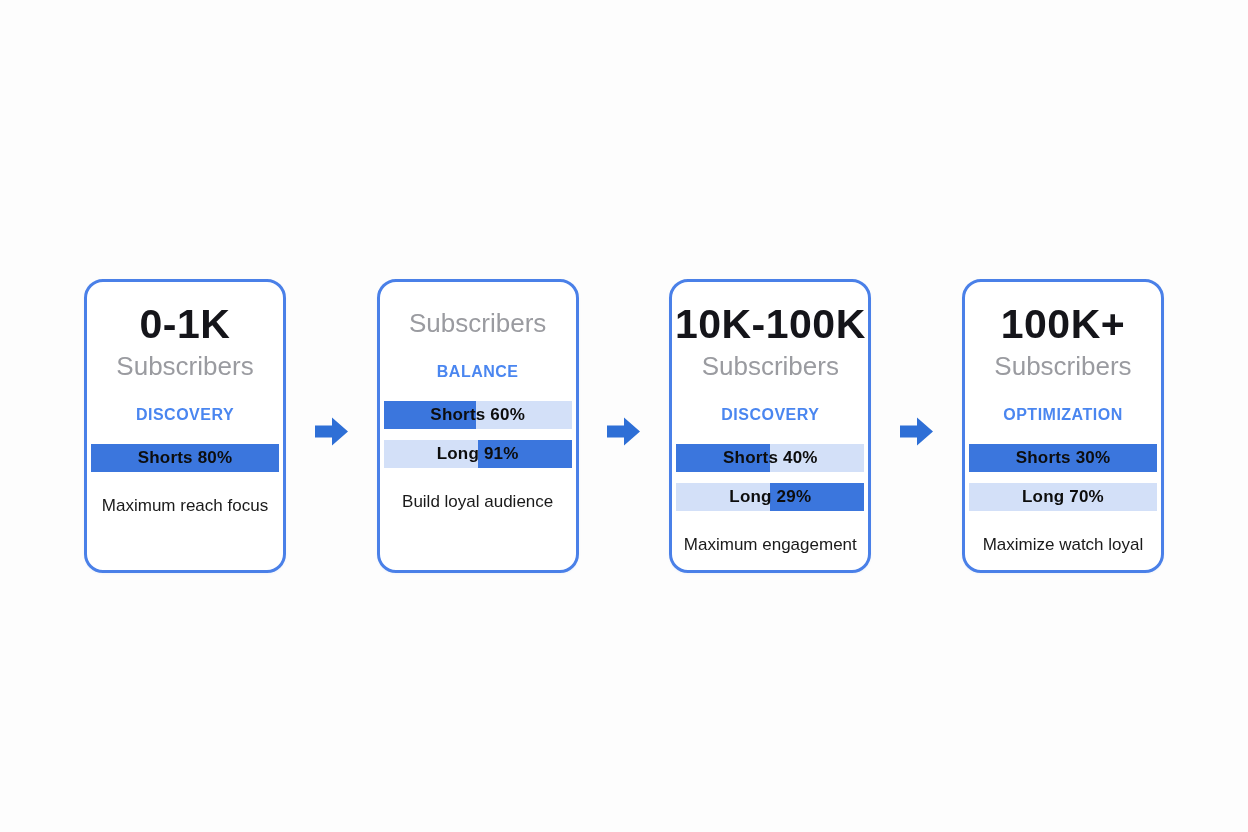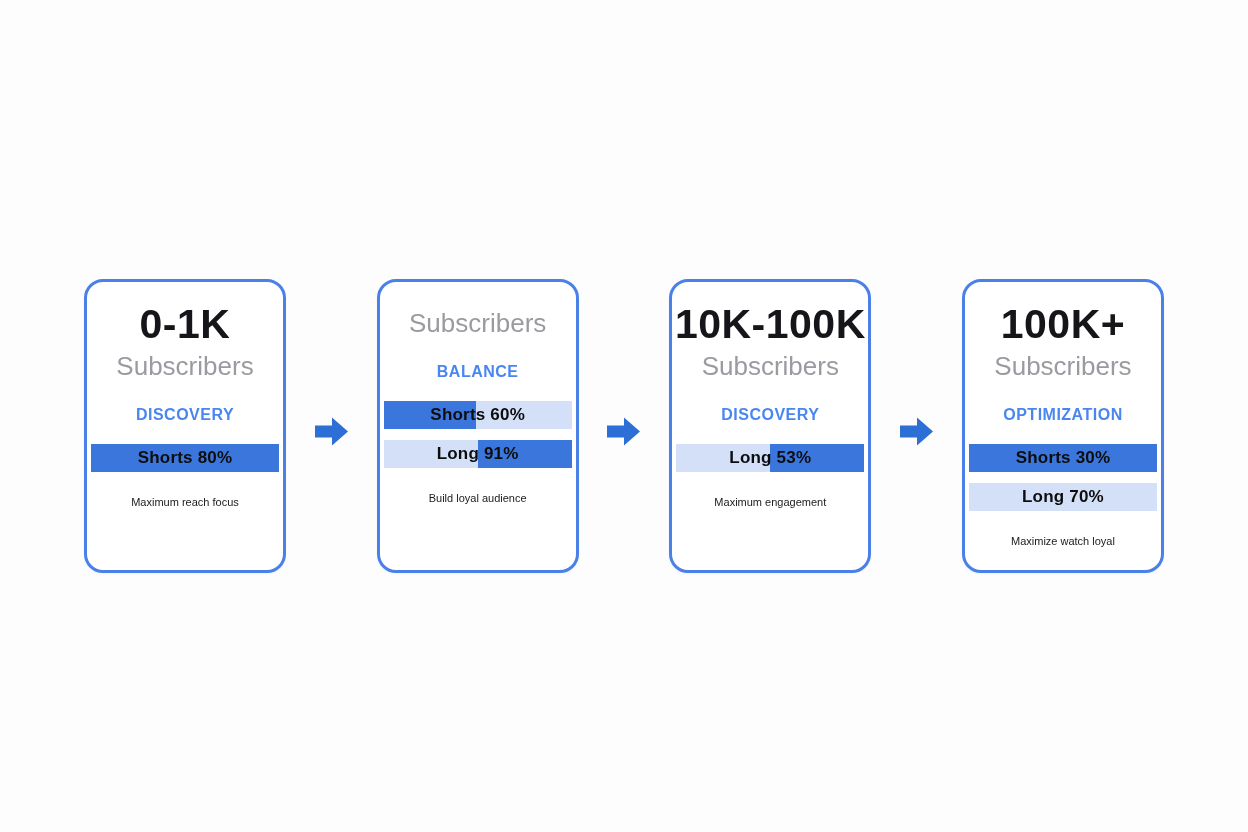--- a/index.html
+++ b/index.html
@@ -61,21 +61,21 @@
     position:absolute; top:0; bottom:0; width:0;
     background:var(--bar-dark);
   }
   .bar-label{
     position:absolute; inset:0; z-index:2;
     display:flex; align-items:center; justify-content:center;
     font-size:17px; font-weight:700; color:var(--bar-text);
     letter-spacing:0.2px; white-space:nowrap;
   }
   .caption{
-    margin-top:24px; font-size:11px; line-height:1.15;
+    margin-top:24px; font-size:17px; line-height:1.15;
     color:var(--caption-black); text-align:left; white-space:nowrap;
   }
   .arrow{
     flex:0 0 auto;
     width:33px; height:33px;
     transform:translateY(5px);
     display:flex; align-items:center; justify-content:center;
   }
   .arrow svg{display:block;width:33px;height:33px;}
 </style>
@@ -125,22 +125,26 @@
         <path d="M0 10.5 H17 V2.5 L33 16.5 L17 30.5 V22.5 H0 Z" fill="#2e6fd6"></path>
       </svg>
     </div>
 
     <section class="card">
       <h2 class="range">10K-100K</h2>
       <div class="subtitle">Subscribers</div>
       <div class="stage">DISCOVERY</div>
       <div class="bars">
         <div class="bar">
+          <div class="bar-fill" style="width: 50%; left: 0px;"></div>
+          <span class="bar-label">Shorts 40%</span>
+        </div>
+        <div class="bar">
           <div class="bar-fill" style="width: 50%; right: 0px;"></div>
-          <span class="bar-label">Long 53%</span>
+          <span class="bar-label">Long 29%</span>
         </div>
       </div>
       <div class="caption">Maximum engagement</div>
     </section>
 
     <div class="arrow">
       <svg viewBox="0 0 33 33" aria-hidden="true">
         <path d="M0 10.5 H17 V2.5 L33 16.5 L17 30.5 V22.5 H0 Z" fill="#2e6fd6"></path>
       </svg>
     </div>

